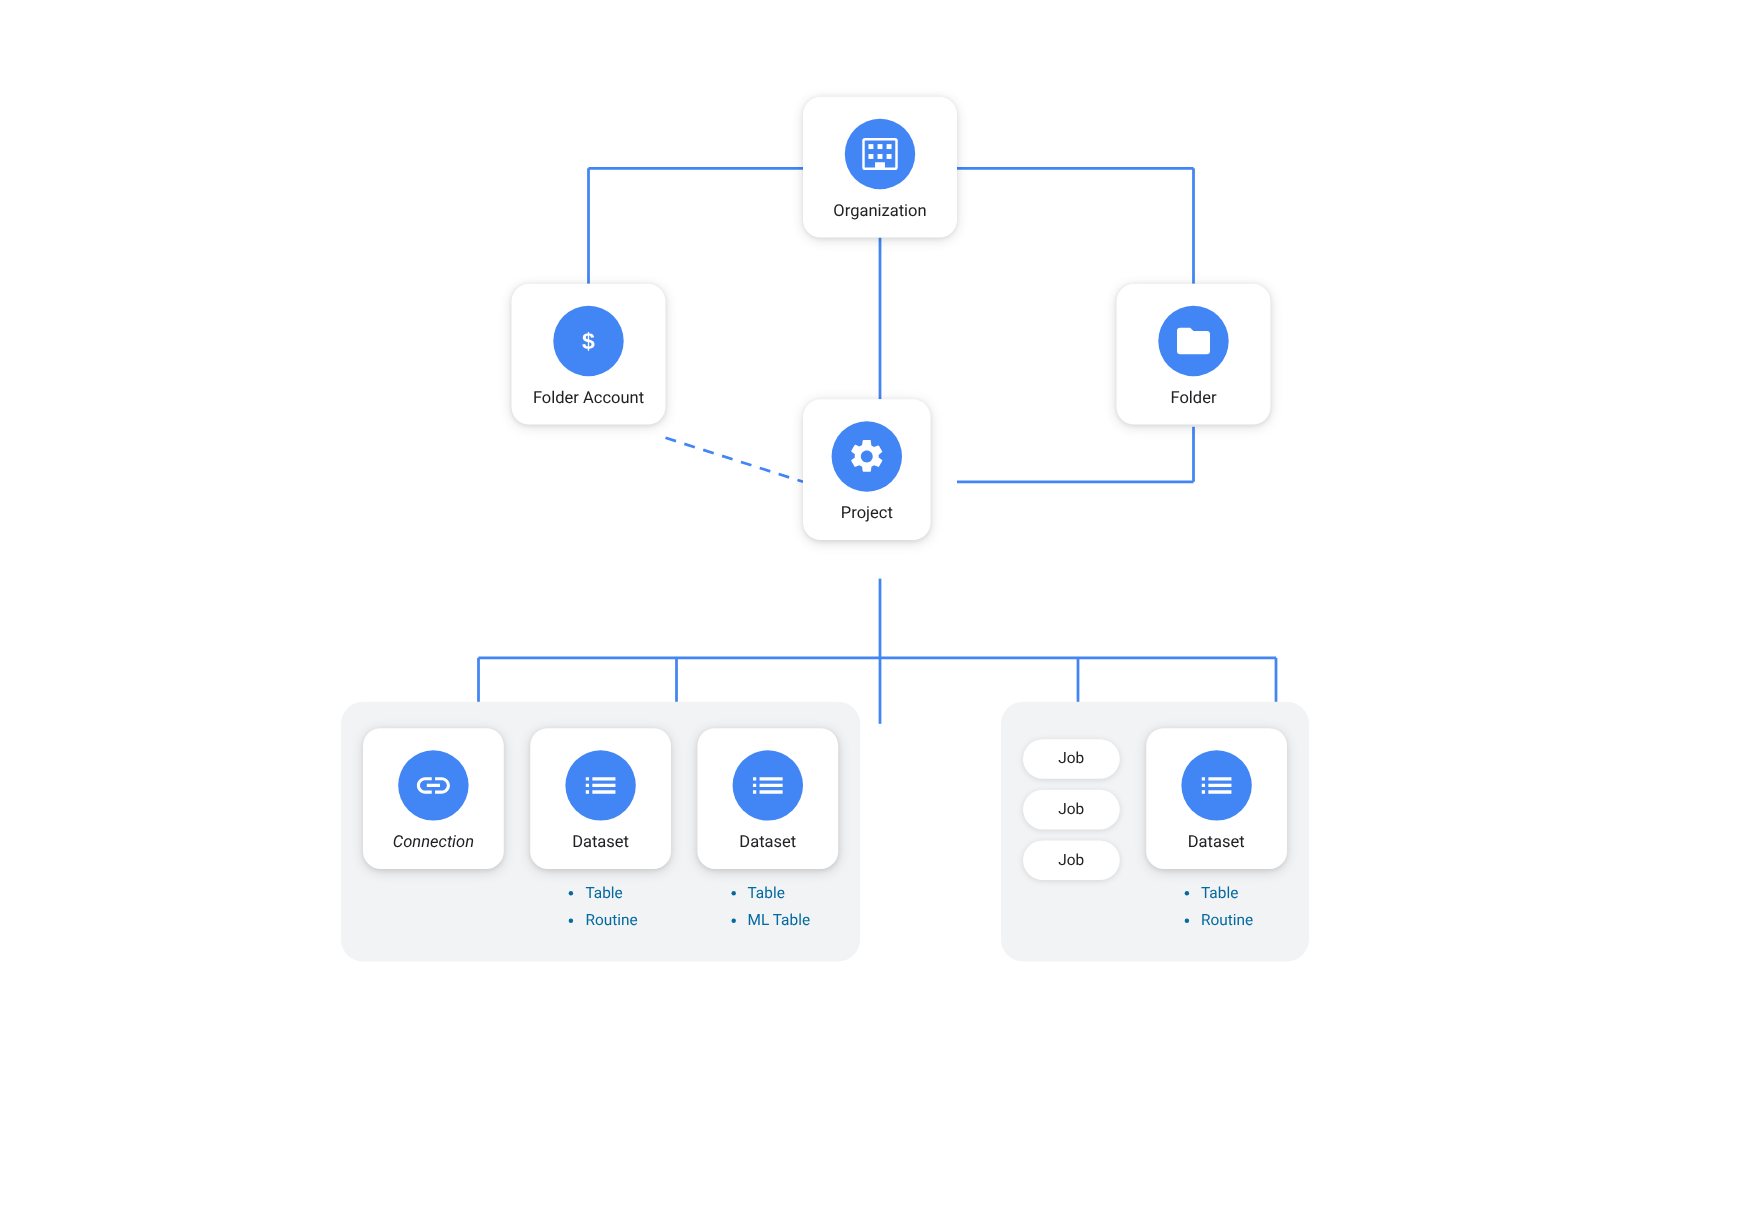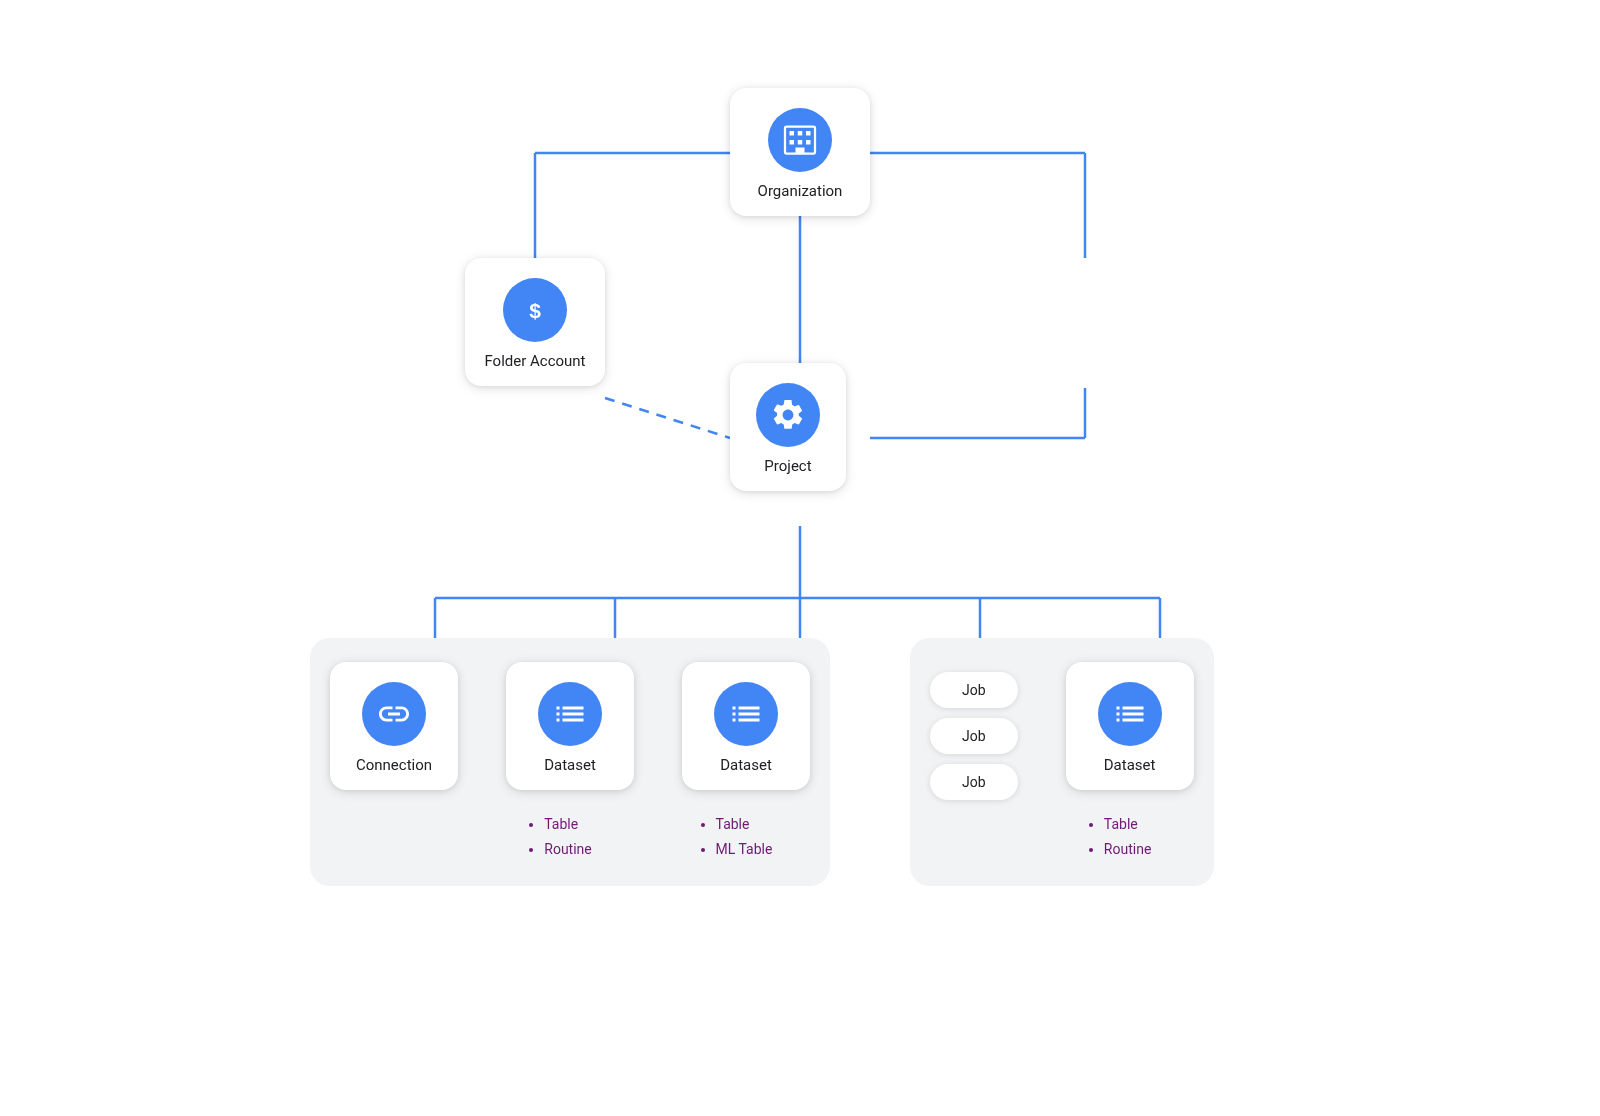--- a/index.html
+++ b/index.html
@@ -59,44 +59,44 @@
       font-size: 14px;
       color: #202124;
       text-align: right;
       white-space: nowrap;
     }
 
     
     .sub-items {
       list-style: disc;
       padding-left: 20px;
-      margin-top: 22px;
+      margin-top: 10px;
       font-size: 14px;
-      color: #701a75;
+      color: #0369a1;
       line-height: 1.8;
     }
 
     
     .connectors {
       position: absolute;
       top: 0;
       left: 0;
       width: 100%;
       height: 100%;
       pointer-events: none;
       overflow: visible;
     }
 
     
     .node-org { width: 140px; }
     .node-billing { width: 140px; }
     .node-folder { width: 140px; }
     .node-project { width: 140px; }
-    .node-connection { width: 130px; }
-    .node-dataset { width: 130px; margin-left: 24px; }
+    .node-connection { width: 130px; font-style: italic; }
+    .node-dataset { width: 130px; }
 
     
     .jobs-column {
       display: flex;
       flex-direction: column;
       gap: 10px;
       justify-content: flex-start;
       margin-top: 10px;
     }
 
@@ -168,20 +168,29 @@
     <div class="node-icon-circle">
 
       <svg viewBox="0 0 24 24" xmlns="http://www.w3.org/2000/svg">
         <circle cx="12" cy="12" r="10" fill="#4285F4"></circle>
         <text x="12" y="17" text-anchor="middle" fill="#fff" font-size="14" font-weight="bold" font-family="Arial">$</text>
       </svg>
     </div>
     <span class="node-label">Folder Account</span>
   </div>
 
+  <div class="abs node-card node-folder" style="left: 765px; top: 190px; width:140px;">
+    <div class="node-icon-circle">
+
+      <svg viewBox="0 0 24 24" xmlns="http://www.w3.org/2000/svg">
+        <path d="M10 4H4a2 2 0 00-2 2v12a2 2 0 002 2h16a2 2 0 002-2V8a2 2 0 00-2-2h-8l-2-2z" fill="#fff"></path>
+      </svg>
+    </div>
+    <span class="node-label">Folder</span>
+  </div>
 
   <div class="abs node-card node-project" style="left: 480px; top: 295px; width:116px;">
     <div class="node-icon-circle">
 
       <svg viewBox="0 0 24 24" xmlns="http://www.w3.org/2000/svg">
         <path fill="#fff" d="M19.14 12.94c.04-.3.06-.61.06-.94s-.02-.64-.07-.94l2.03-1.58a.49.49 0 00.12-.61l-1.92-3.32a.49.49 0 00-.59-.22l-2.39.96a7.04 7.04 0 00-1.62-.94l-.36-2.54A.484.484 0 0014 2h-4c-.25 0-.46.18-.49.42l-.36 2.54c-.59.24-1.13.57-1.62.94l-2.39-.96a.48.48 0 00-.59.22L2.63 8.48c-.12.21-.07.47.12.61l2.03 1.58c-.05.3-.09.63-.09.94s.02.64.07.94l-2.03 1.58a.49.49 0 00-.12.61l1.92 3.32c.12.22.37.29.59.22l2.39-.96c.5.37 1.03.7 1.62.94l.36 2.54c.05.24.26.42.49.42h4c.25 0 .46-.18.49-.42l.36-2.54c.59-.24 1.13-.57 1.62-.94l2.39.96c.22.08.47 0 .59-.22l1.92-3.32c.12-.22.07-.47-.12-.61l-2.01-1.58zM12 15.6c-1.98 0-3.6-1.62-3.6-3.6s1.62-3.6 3.6-3.6 3.6 1.62 3.6 3.6-1.62 3.6-3.6 3.6z"></path>
       </svg>
     </div>
     <span class="node-label">Project</span>
   </div>

